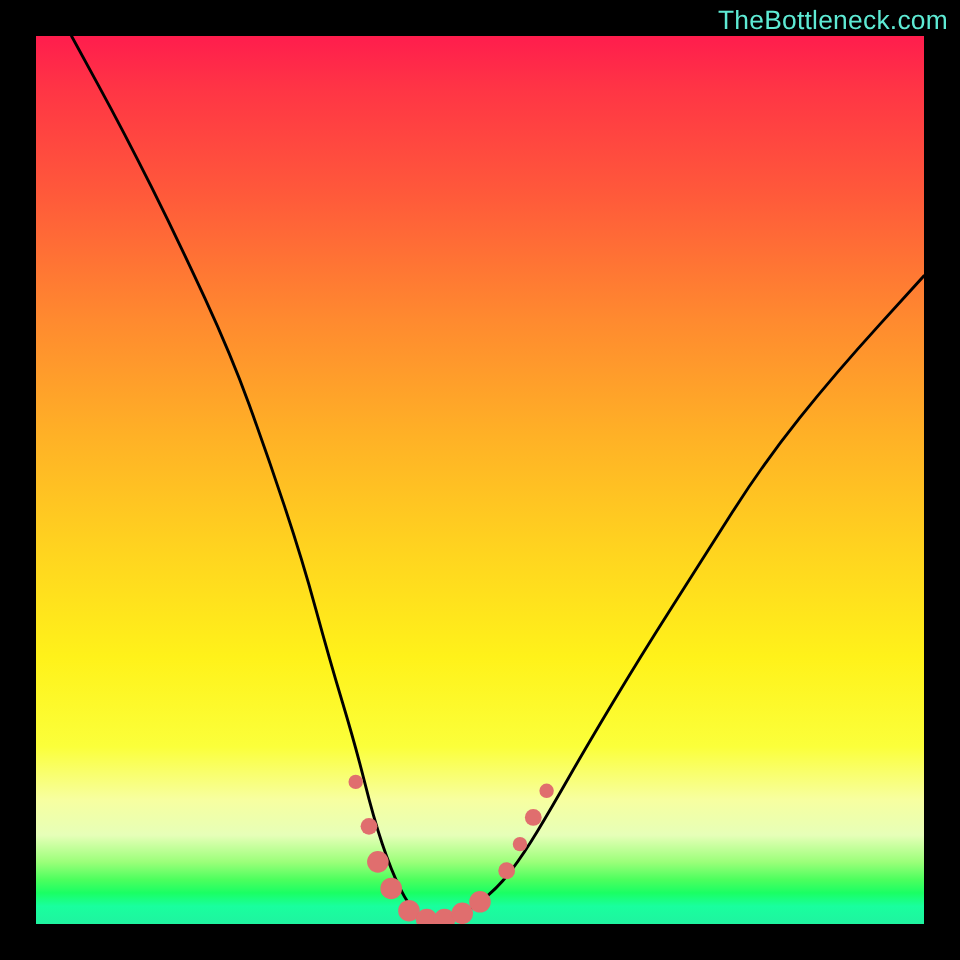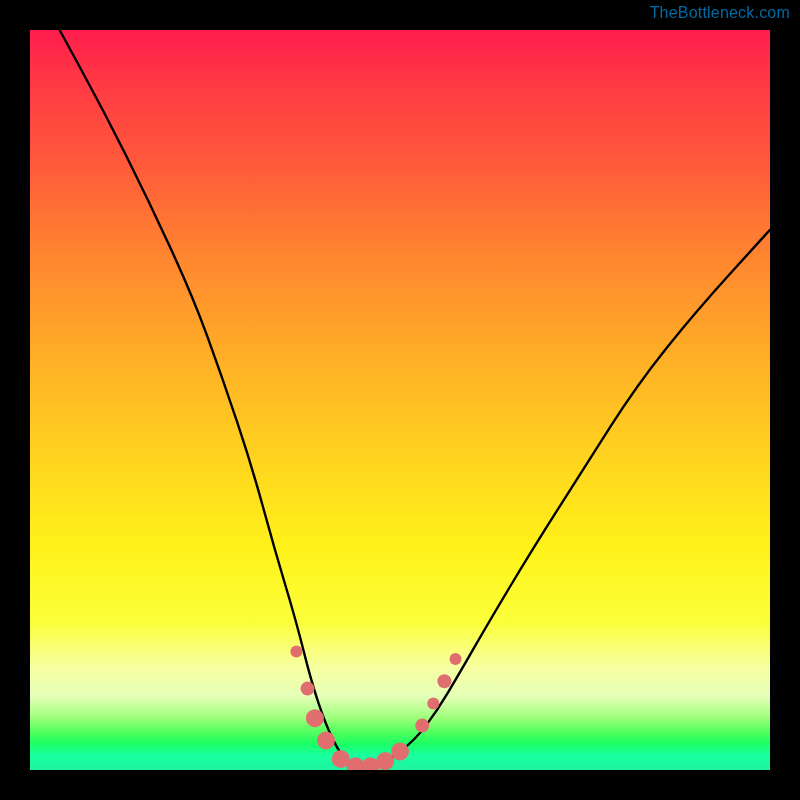--- a/index.html
+++ b/index.html
@@ -14,22 +14,22 @@
   .frame {
     position: relative;
     width: 800px;
     height: 800px;
     background: #000;
   }
   .watermark {
     position: absolute;
     top: 4px;
     right: 10px;
-    color: #0369a1;
-    font-size: 16px;
+    color: #5eead4;
+    font-size: 22px;
     font-weight: 500;
     letter-spacing: 0.2px;
     z-index: 50;
     margin-left: 43px;
   }
   .plot-area {
     position: absolute;
     left: 30px;
     top: 30px;
     width: 740px;

